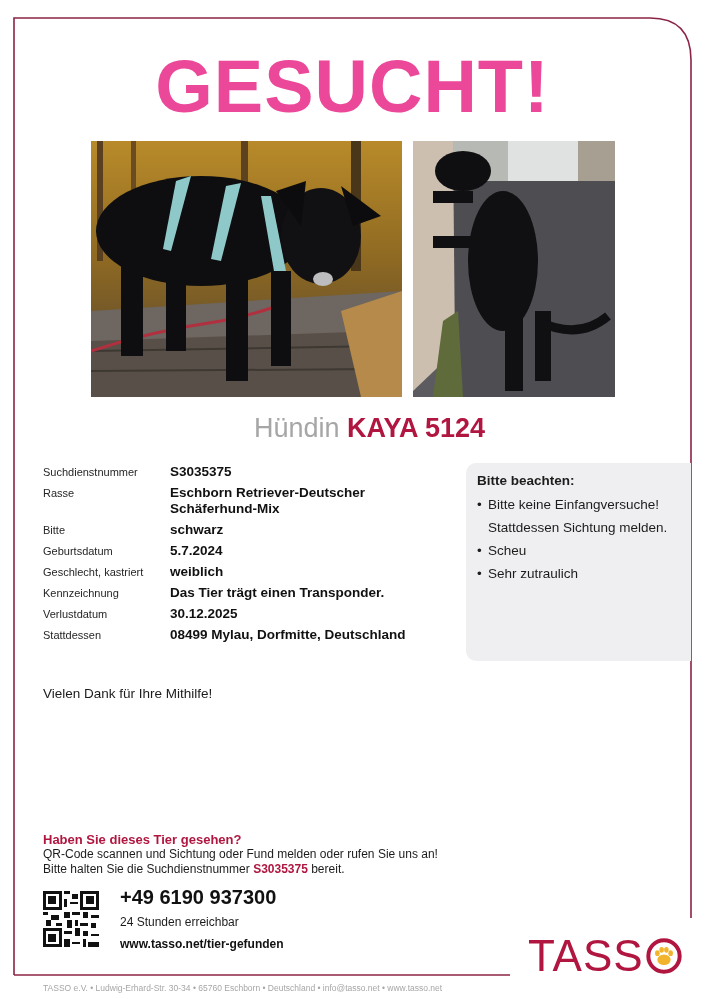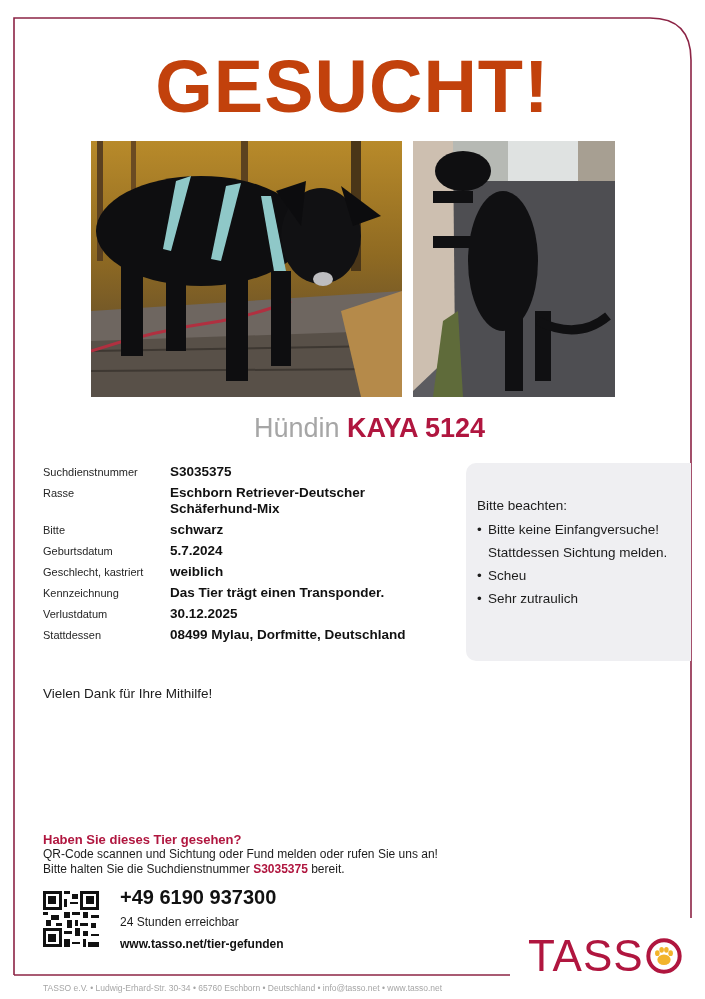--- a/index.html
+++ b/index.html
@@ -2,41 +2,41 @@
 <html><head>
 <meta charset="utf-8">
 <style>
   html, body { margin: 0; padding: 0; background: #ffffff; }
   body { width: 705px; height: 999px; position: relative; overflow: hidden;
          font-family: "Liberation Sans", "DejaVu Sans", sans-serif; color: #1a1a1a; }
 
   .frame-svg { position: absolute; left: 0; top: 0; width: 705px; height: 999px; pointer-events: none; }
 
   .title { position: absolute; left: 0; width: 705px; top: 50px; text-align: center;
-           font-size: 74px; font-weight: 700; color: #c2410c; letter-spacing: 1px; line-height: 1; }
+           font-size: 74px; font-weight: 700; color: #ec4899; letter-spacing: 1px; line-height: 1; }
 
   .photo { position: absolute; top: 141px; height: 256px; overflow: hidden; }
   .photo-1 { left: 91px; width: 311px; }
   .photo-2 { left: 413px; width: 202px; }
   .photo svg { width: 100%; height: 100%; display: block; }
 
   .pet-name { position: absolute; left: 17px; width: 705px; top: 415px; text-align: center;
               font-size: 27px; line-height: 1; }
   .pet-name .sex { color: #a6a6a6; font-weight: 400; }
   .pet-name .name { color: #b0163f; font-weight: 700; }
 
   .details { position: absolute; left: 43px; top: 464px; width: 410px; }
   .row { display: flex; margin-bottom: 5px; }
   .row .lbl { width: 127px; font-size: 11px; color: #262626; padding-top: 2px; flex-shrink: 0; }
   .row .val { font-size: 13.5px; font-weight: 700; color: #111; line-height: 16px; }
 
   .notice { position: absolute; left: 466px; top: 463px; width: 225px; height: 198px;
             background: #efeff2; border-radius: 10px 0 0 10px; box-sizing: border-box;
             padding: 10px 10px 0 11px; font-size: 13.5px; color: #1c1c1c; }
-  .notice .head { font-weight: 400; margin-bottom: 5px; margin-top: 25px; }
+  .notice .head { font-weight: 700; margin-bottom: 5px; }
   .notice ul { margin: 0; padding: 0; list-style: none; }
   .notice li { position: relative; padding-left: 11px; line-height: 23px; }
   .notice li::before { content: "•"; position: absolute; left: 0; top: 0; }
 
   .thanks { position: absolute; left: 43px; top: 686px; font-size: 13.5px; color: #1c1c1c; }
 
   .cta { position: absolute; left: 43px; top: 832px; font-size: 12px; line-height: 15px; color: #1c1c1c; }
   .cta .q { font-weight: 700; color: #b0163f; font-size: 13px; }
   .cta .hl { font-weight: 700; color: #b0163f; }
 

